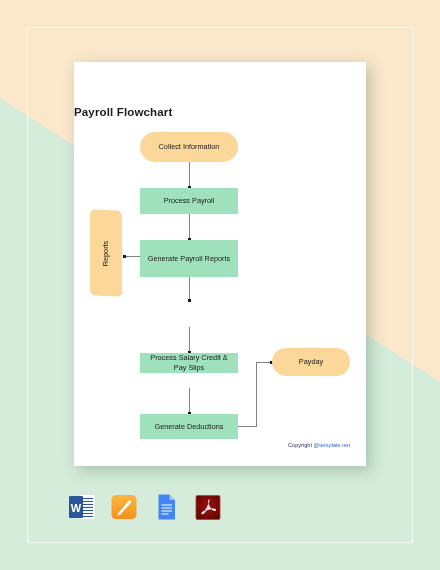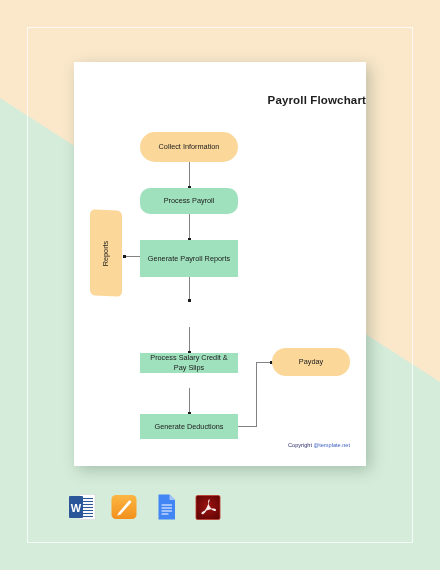--- a/index.html
+++ b/index.html
@@ -49,22 +49,22 @@
     width: 292px;
     height: 404px;
     background: #ffffff;
     box-shadow: 4px 4px 14px rgba(60,90,70,0.30);
   }
 
   #doc-title {
     position: absolute;
     left: 0;
     right: 0;
-    top: 32px;
-    text-align: right;
+    top: 44px;
+    text-align: left;
     font-size: 11.5px;
     font-weight: bold;
     color: #1d1d1d;
     letter-spacing: 0.15px;
   }
 
   
   .node {
     position: absolute;
     box-sizing: border-box;
@@ -183,21 +183,21 @@
 
   <div class="conn h" style="left:155px; top:364px; width:28px;"></div>
   <div class="conn v" style="left:182px; top:300px; height:65px;"></div>
   <div class="conn h" style="left:182px; top:300px; width:16px;"></div>
   <div class="arrow-dot" style="left:196px; top:299px;"></div>
 
   <div class="node terminator" style="left:66px; top:70px; width:98px; height:30px;">
     <span>Collect Information</span>
   </div>
 
-  <div class="node process" style="left:66px; top:126px; width:98px; height:26px;border-radius:10px;">
+  <div class="node process" style="left:66px; top:126px; width:98px; height:26px;">
     <span>Process Payroll</span>
   </div>
 
   <div class="node process" style="left:66px; top:178px; width:98px; height:37px;">
     <span>Generate Payroll Reports</span>
   </div>
 
   <div id="node-reports">
     <div class="vtext">
       <span>Reports</span>

